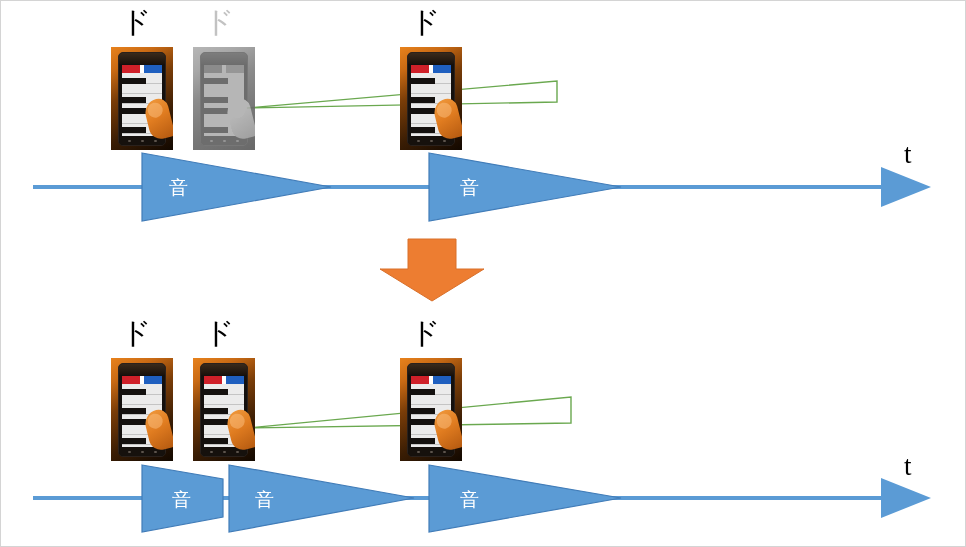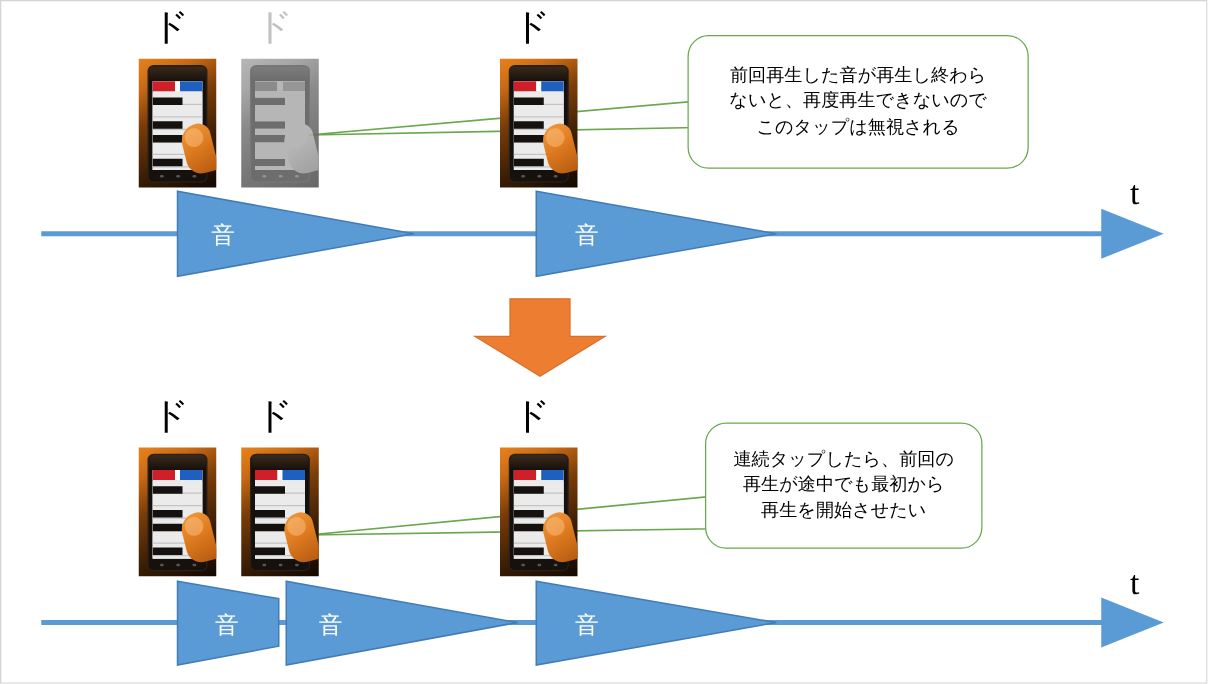--- a/index.html
+++ b/index.html
@@ -282,25 +282,20 @@
       </div>
     </div>
     <div class="finger"></div>
   </div>
 
   <div style="position:absolute; left:168px; top:174px; font-size:19px; color:#ffffff; font-family:'DejaVu Sans','Liberation Sans',sans-serif;">音</div>
   <div style="position:absolute; left:459px; top:174px; font-size:19px; color:#ffffff; font-family:'DejaVu Sans','Liberation Sans',sans-serif;">音</div>
 
   <div class="t-label" style="left:903px; top:140px;">t</div>
 
-  <div class="callout" style="left:549px; top:27px; width:273px; height:107px;">
-    <div class="callout-text">前回再生した音が再生し終わら
-ないと、再度再生できないので
-このタップは無視される</div>
-  </div>
 
   <div class="do-label" style="left:120px; top:317px;">ド</div>
   <div class="do-label" style="left:203px; top:317px;">ド</div>
   <div class="do-label" style="left:409px; top:317px;">ド</div>
 
   <div class="phone" style="left:110px; top:357px;">
     <div class="body">
       <div class="topbar"></div>
       <div class="screen">
         <div class="tabs">
@@ -394,19 +389,14 @@
     </div>
     <div class="finger"></div>
   </div>
 
   <div style="position:absolute; left:171px; top:486px; font-size:19px; color:#ffffff; font-family:'DejaVu Sans','Liberation Sans',sans-serif;">音</div>
   <div style="position:absolute; left:254px; top:486px; font-size:19px; color:#ffffff; font-family:'DejaVu Sans','Liberation Sans',sans-serif;">音</div>
   <div style="position:absolute; left:459px; top:486px; font-size:19px; color:#ffffff; font-family:'DejaVu Sans','Liberation Sans',sans-serif;">音</div>
 
   <div class="t-label" style="left:903px; top:452px;">t</div>
 
-  <div class="callout" style="left:563px; top:337px; width:222px; height:101px;">
-    <div class="callout-text">連続タップしたら、前回の
-再生が途中でも最初から
-再生を開始させたい</div>
-  </div>
 
 </div>
 
 </body></html>

